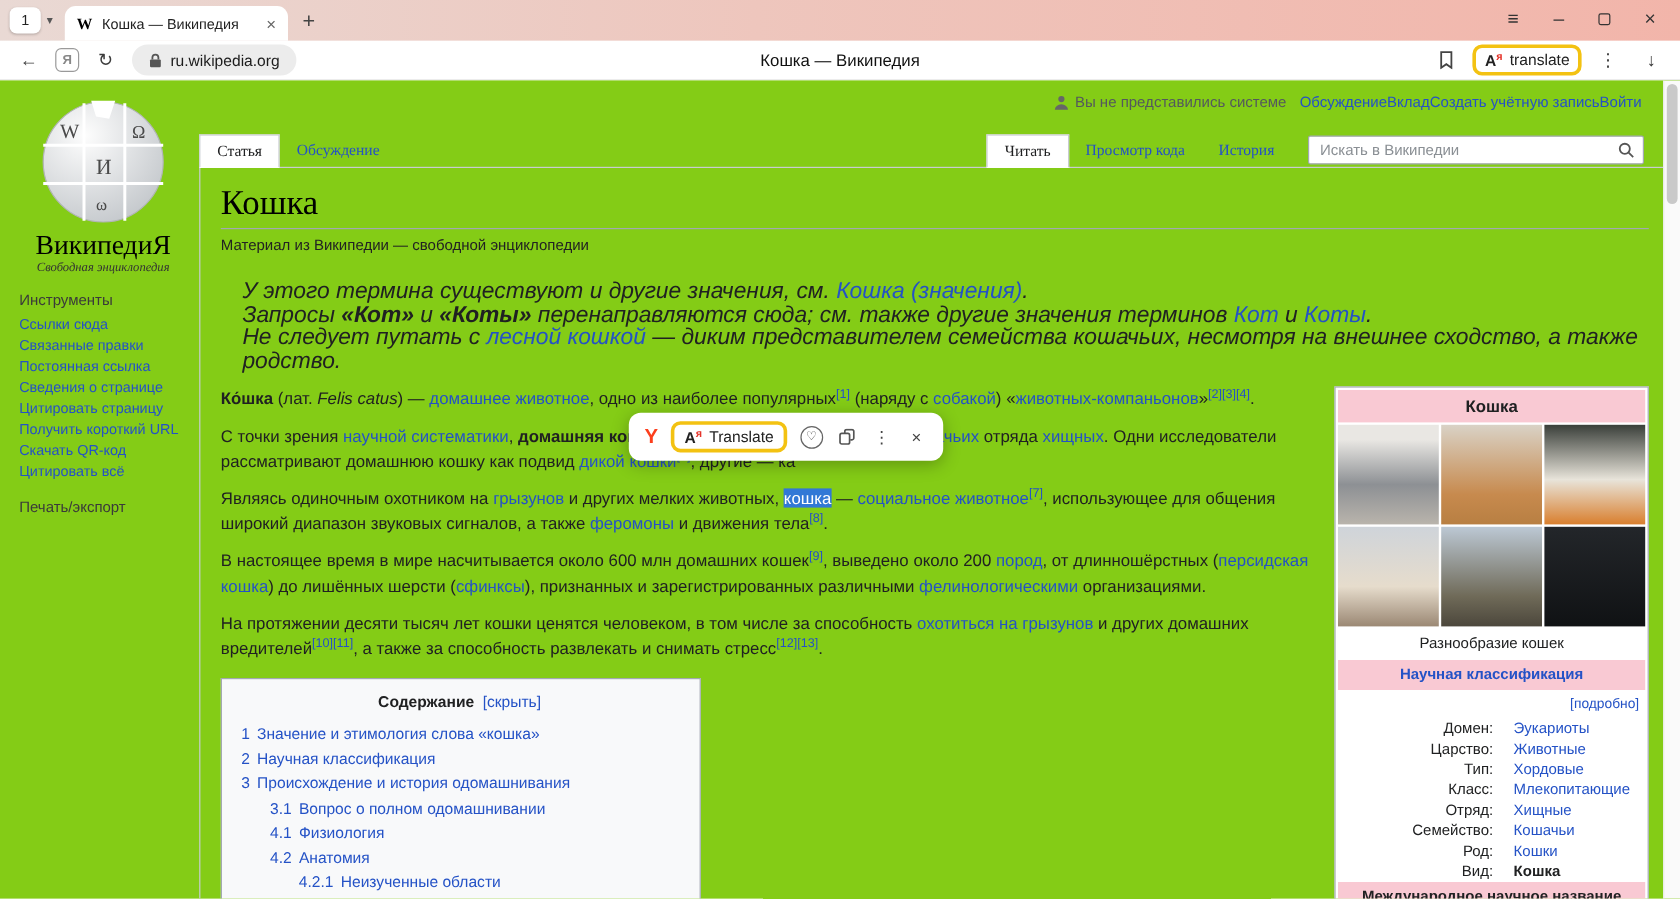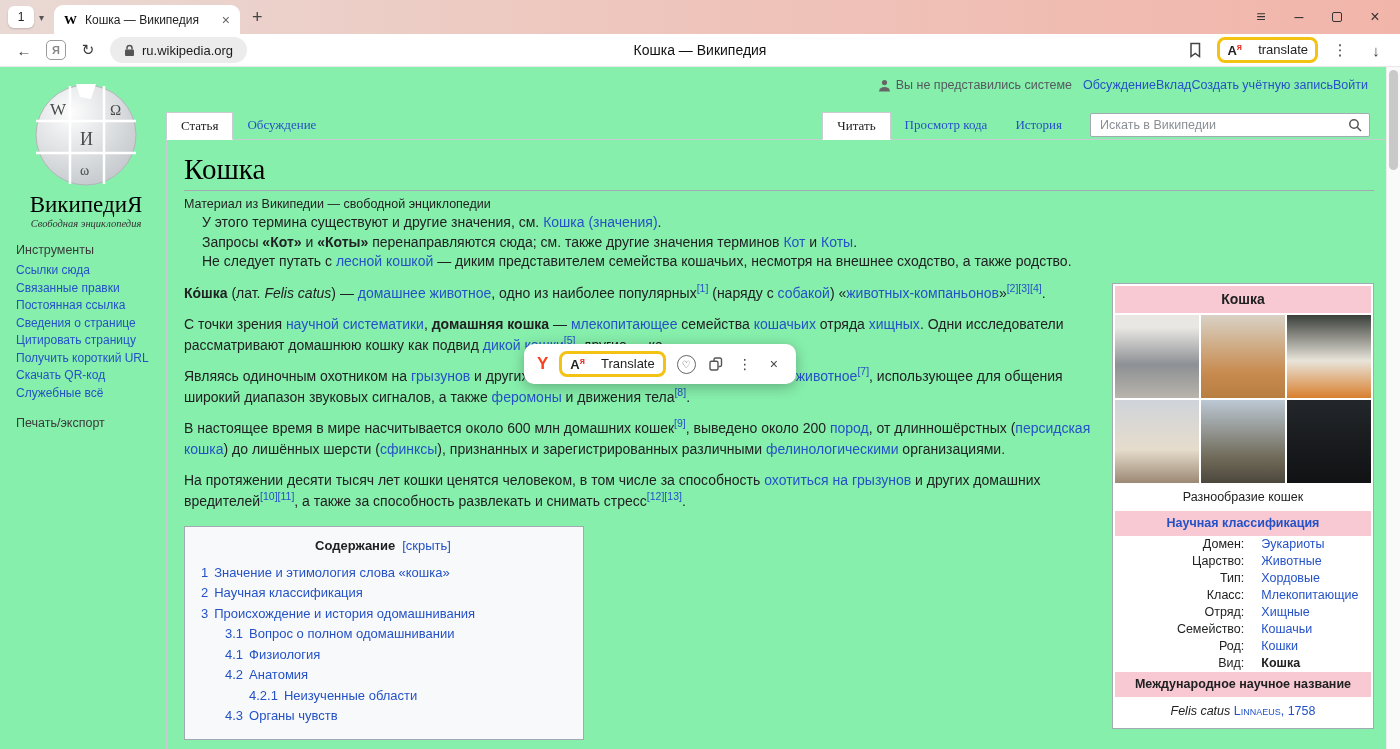--- a/index.html
+++ b/index.html
@@ -31,26 +31,26 @@
     font-size:15px; color:#3c3c3c; }
   .ya-badge { width:20px; height:20px; border:1.5px solid #9a9a9a; border-radius:5px; color:#888;
     font-size:11px; font-weight:bold; display:flex; align-items:center; justify-content:center; }
   .address { display:flex; align-items:center; gap:7px; background:#ececec; border-radius:14px;
     height:26px; padding:0 14px; font-size:13px; color:#1c1c1c; margin-left:4px; z-index:1; }
   .center-title { position:absolute; left:0; right:0; text-align:center; font-size:14px; color:#111;
     pointer-events:none; }
   .tb-right { margin-left:auto; display:flex; align-items:center; gap:8px; z-index:1; }
   .hl-box { border:3px solid var(--accent-yellow,#f3c212); border-radius:8px; padding:2px 7px;
     display:flex; align-items:center; }
-  .translate-btn { display:flex; align-items:center; gap:16px; font-size:13px; color:#222; }
+  .translate-btn { display:flex; align-items:center; gap:6px; font-size:13px; color:#222; }
   .tr-ic { font-weight:bold; font-size:13px; color:#222; white-space:nowrap; }
   .tr-ya { color:#e5332a; font-size:9px; vertical-align:super; font-weight:bold; }
 
   
-  .page { position:relative; height:682px; background:#86efac; overflow:hidden; }
+  .page { position:relative; height:682px; background:#84cc16; overflow:hidden; }
   .v-divider { position:absolute; left:166px; top:73px; bottom:0; width:1px; background:#c8ccd1; }
   .page-scrollbar { position:absolute; right:0; top:0; width:14px; height:100%;
     background:#fafafa; border-left:1px solid #ececec; z-index:9; }
   .sb-thumb { position:absolute; top:3px; left:2px; width:9px; height:100px; background:#c9c9c9; border-radius:5px; }
 
   .personal-bar { position:absolute; top:11px; right:32px; display:flex; gap:11px; align-items:center;
     font-size:12.5px; color:#54595d; z-index:3; }
   .pb-status { display:flex; align-items:center; gap:5px; }
   .pb-link { color:var(--link-blue,#2452c6); cursor:pointer; }
 
@@ -74,21 +74,21 @@
   .tab-item.lnk { color:var(--link-blue,#2452c6); }
   .search-box { margin:0 16px 2px 14px; width:280px; height:24px; border:1px solid #a2a9b1; border-radius:2px;
     display:flex; align-items:center; padding:0 7px; gap:6px; background:#fff; }
   .search-input { border:none; outline:none; flex:1; font-size:12.5px; color:#333; background:transparent; }
   .search-input::placeholder { color:#8a8f94; }
 
   .content-inner { padding:13px 26px 0 18px; }
   .article-title { font-family:"Liberation Serif", serif; font-size:29px; font-weight:normal; color:#000;
     margin:0; padding-bottom:4px; border-bottom:1px solid #a2a9b1; }
   .subtitle { font-size:12.5px; color:#222; margin-top:6px; }
-  .hatnotes { margin:2px 0 0 18px; font-size:14px; line-height:19.5px; color:#202122; }
+  .hatnotes { margin:22px 0 0 18px; font-style:italic; font-size:19px; line-height:19.5px; color:#202122; }
   .body-flow { margin-top:11px; font-size:14px; line-height:21px; color:#202122; }
   .para { margin:0 0 10px; }
 
   .lnk { color:var(--link-blue,#2452c6); cursor:pointer; }
   .bold { font-weight:bold; }
   .ital { font-style:italic; }
   .sel { background:var(--selection-blue,#3178d6); color:#fff; }
   sup.ref { color:var(--link-blue,#2452c6); font-size:10.5px; line-height:0; cursor:pointer; }
   .smallcaps { font-variant:small-caps; }
 
@@ -219,21 +219,21 @@
       <div class="sb-head">Инструменты</div>
       <div>
 
       <div class="sb-item">Ссылки сюда</div>
           <div class="sb-item">Связанные правки</div>
           <div class="sb-item">Постоянная ссылка</div>
           <div class="sb-item">Сведения о странице</div>
           <div class="sb-item">Цитировать страницу</div>
           <div class="sb-item">Получить короткий URL</div>
           <div class="sb-item">Скачать QR-код</div>
-          <div class="sb-item">Служебные всё</div>
+          <div class="sb-item">Цитировать всё</div>
         </div>
     </div>
     <div class="sb-group">
       <div class="sb-head">Печать/экспорт</div>
     </div>
   </div>
 
   <div class="content">
     <div class="tabs-row">
       <div class="tabs-left">
@@ -274,20 +274,21 @@
 
           <div class="cat-photo" style="background: linear-gradient(rgb(233, 231, 227) 15%, rgb(141, 144, 148) 60%, rgb(185, 180, 172));"></div>
               <div class="cat-photo" style="background: linear-gradient(rgb(217, 210, 198), rgb(199, 138, 78) 70%, rgb(184, 127, 66));"></div>
               <div class="cat-photo" style="background: linear-gradient(rgb(58, 63, 58), rgb(232, 228, 218) 55%, rgb(217, 127, 46));"></div>
               <div class="cat-photo" style="background: linear-gradient(rgb(207, 212, 218), rgb(230, 220, 204) 60%, rgb(155, 136, 116));"></div>
               <div class="cat-photo" style="background: linear-gradient(rgb(188, 200, 212), rgb(111, 106, 88) 70%, rgb(76, 71, 60));"></div>
               <div class="cat-photo" style="background: linear-gradient(rgb(35, 38, 42), rgb(16, 18, 20));"></div>
             </div>
           <div class="ib-caption">Разнообразие кошек</div>
           <div class="ib-sec as-link">Научная классификация</div>
+          <div class="ib-details lnk">[подробно]</div>
           <div>
 
               <div class="ib-row">
                 <span class="ib-label">Домен:</span>
                 <span class="ib-value lnk">Эукариоты</span>
               </div>
 
               <div class="ib-row">
                 <span class="ib-label">Царство:</span>
                 <span class="ib-value lnk">Животные</span>

